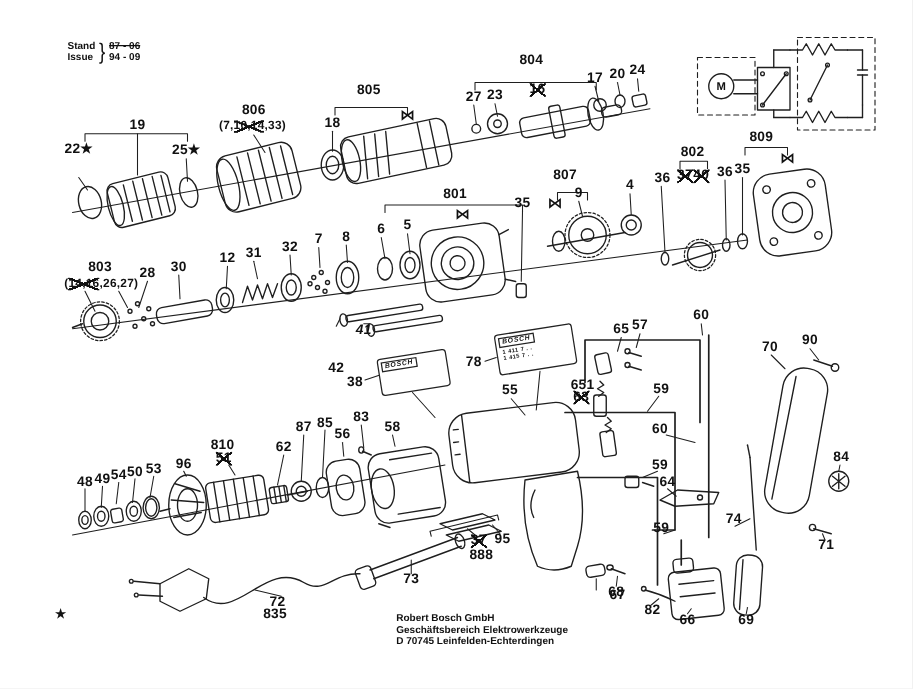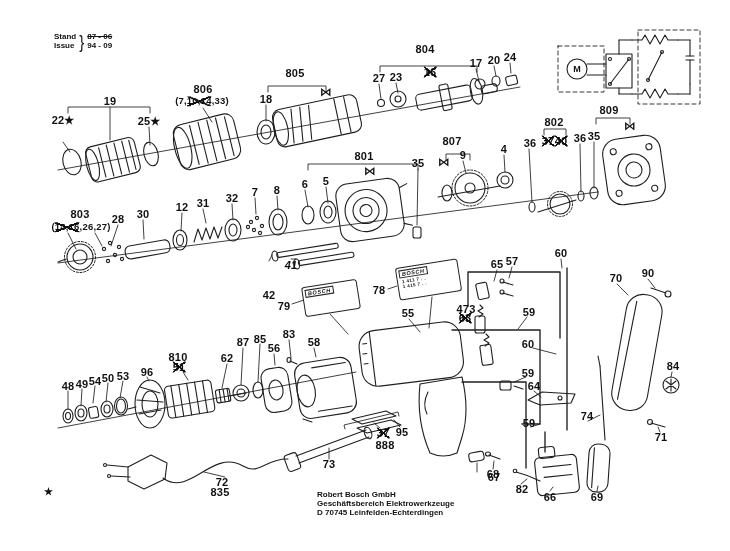--- a/index.html
+++ b/index.html
@@ -461,28 +461,28 @@
       <span class="plabel" style="left: 291px; top: 265px; font-style: italic;">41</span>
       <span class="plabel" style="left: 80px; top: 214px;">803</span>
       <span class="plabel small" style="left: 81px; top: 227px;"><span>(</span><span class="struck">14,16</span><span>,26,27)</span></span>
       <span class="plabel" style="left: 118px; top: 219px;">28</span>
       <span class="plabel" style="left: 143px; top: 214px;">30</span>
       <span class="plabel" style="left: 182px; top: 207px;">12</span>
       <span class="plabel" style="left: 203px; top: 203px;">31</span>
       <span class="plabel" style="left: 232px; top: 198px;">32</span>
       <span class="plabel" style="left: 255px; top: 192px;">7</span>
       <span class="plabel" style="left: 277px; top: 190px;">8</span>
-      <span class="plabel" style="left: 284px; top: 306px;">79</span>
+      <span class="plabel" style="left: 284px; top: 306px;">38</span>
       <span class="plabel" style="left: 379px; top: 290px;">78</span>
       <span class="plabel" style="left: 408px; top: 313px;">55</span>
       <span class="plabel" style="left: 497px; top: 264px;">65</span>
       <span class="plabel" style="left: 512px; top: 261px;">57</span>
       <span class="plabel" style="left: 561px; top: 253px;">60</span>
       <span class="plabel" style="left: 529px; top: 312px;">59</span>
-      <span class="plabel" style="left: 466px; top: 309px;">473</span>
+      <span class="plabel" style="left: 466px; top: 309px;">651</span>
       <span class="plabel struck" style="left: 465px; top: 318px;">63</span>
       <span class="plabel" style="left: 528px; top: 344px;">60</span>
       <span class="plabel" style="left: 528px; top: 373px;">59</span>
       <span class="plabel" style="left: 534px; top: 386px;">64</span>
       <span class="plabel" style="left: 529px; top: 423px;">59</span>
       <span class="plabel" style="left: 587px; top: 416px;">74</span>
       <span class="plabel" style="left: 616px; top: 278px;">70</span>
       <span class="plabel" style="left: 648px; top: 273px;">90</span>
       <span class="plabel" style="left: 673px; top: 366px;">84</span>
       <span class="plabel" style="left: 661px; top: 437px;">71</span>

